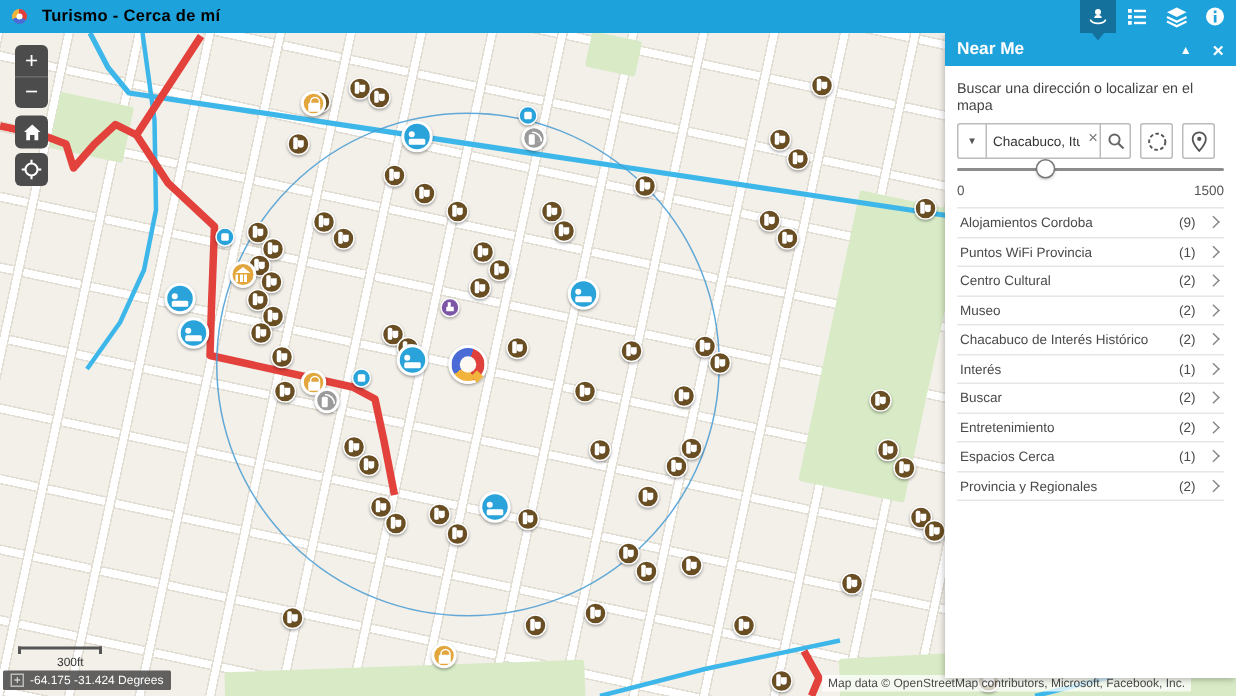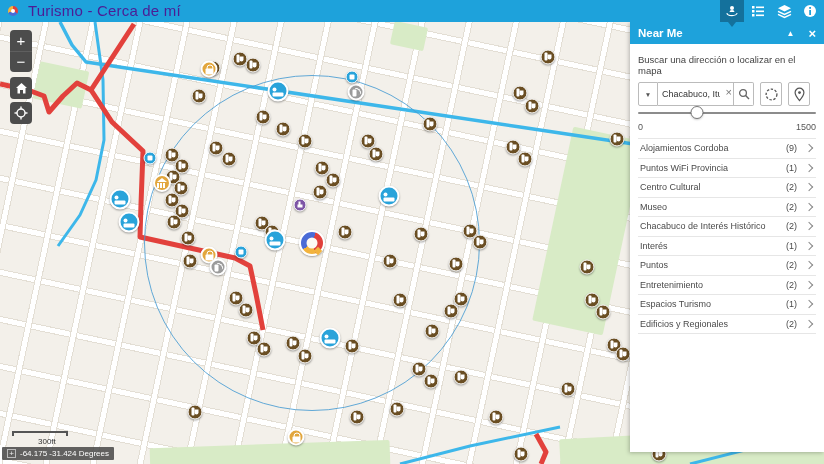--- a/index.html
+++ b/index.html
@@ -42,21 +42,21 @@
   .mk-logo{width:26px;height:26px;border:2px solid #fff;
     background:conic-gradient(from 20deg,#e0403c 0 140deg,#f2b33d 140deg 215deg,#4a6bd6 215deg 360deg)}
   .mk-logo::before{left:50%;top:50%;width:11px;height:11px;transform:translate(-50%,-50%);background:#fdf9f2;border-radius:50%}
   .mk-logo::after{left:14px;top:16px;width:6px;height:6px;background:#f2b33d;transform:rotate(45deg)}
 
   
   .header{position:absolute;left:0;top:0;width:824px;height:22px;background:#1ea2db;z-index:30;display:flex;align-items:center}
   .app-logo{position:absolute;left:8px;top:6px;width:10px;height:10px;border-radius:50%;
     background:conic-gradient(#e0403c 0 120deg,#4a6bd6 120deg 250deg,#f2b33d 250deg 360deg)}
   .app-logo::after{content:'';position:absolute;left:3px;top:3px;width:4px;height:4px;border-radius:50%;background:#fff}
-  .app-title{position:absolute;left:28px;top:0;line-height:22px;color:#4c1d95;font-size:15px;font-weight:400;letter-spacing:.2px}
+  .app-title{position:absolute;left:28px;top:0;line-height:22px;color:#000000;font-size:11px;font-weight:700;letter-spacing:.2px}
   .tools{position:absolute;right:2px;top:0;height:22px;display:flex}
   .tool{width:24px;height:22px;margin-left:2px;display:flex;align-items:center;justify-content:center;cursor:pointer;position:relative}
   .tool.active{background:#14719c}
   .tool.active::after{content:'';position:absolute;bottom:-5px;left:8px;border-left:4px solid transparent;border-right:4px solid transparent;border-top:5px solid #14719c;z-index:40}
 
   
   .zoom-box{position:absolute;left:10px;top:30px;width:22px;border-radius:4px;overflow:hidden;z-index:20}
   .sq-btn{width:22px;height:21px;background:#4c4c4c;color:#fff;border:none;font-size:15px;line-height:20px;text-align:center;cursor:pointer;display:block}
   .zoom-box .sq-btn+.sq-btn{border-top:1px solid #5f5f5f}
   .home-btn{position:absolute;left:10px;top:77px;border-radius:4px;z-index:20}
@@ -263,20 +263,21 @@
       <line x1="11" y1="7" x2="13.5" y2="7" stroke="#fff" stroke-width="1.4"></line>
     </svg>
   </div>
 
   <div class="scalebar"></div>
   <div class="scalebar-label">300ft</div>
   <div class="coords">
     <span class="plus">+</span>
     <span>-64.175 -31.424 Degrees</span>
   </div>
+  <div class="attribution">Map data © OpenStreetMap contributors, Microsoft, Facebook, Inc.</div>
 
   <div class="panel">
     <div class="panel-header">
       <span class="panel-title">Near Me</span>
       <span class="panel-fold">▲</span>
       <span class="panel-close">×</span>
     </div>
     <div class="panel-body">
       <div class="search-label">Buscar una dirección o localizar en el mapa</div>
       <div class="search-row">
@@ -336,36 +337,36 @@
             <span class="cat-label">Chacabuco de Interés Histórico</span>
             <span class="cat-count">(2)</span>
             <span class="chev"></span>
           </div>
           <div class="cat-row">
             <span class="cat-label">Interés</span>
             <span class="cat-count">(1)</span>
             <span class="chev"></span>
           </div>
           <div class="cat-row">
-            <span class="cat-label">Puntos</span>
+            <span class="cat-label">Buscar</span>
             <span class="cat-count">(2)</span>
             <span class="chev"></span>
           </div>
           <div class="cat-row">
             <span class="cat-label">Entretenimiento</span>
             <span class="cat-count">(2)</span>
             <span class="chev"></span>
           </div>
           <div class="cat-row">
-            <span class="cat-label">Espacios Turismo</span>
+            <span class="cat-label">Espacios Cerca</span>
             <span class="cat-count">(1)</span>
             <span class="chev"></span>
           </div>
           <div class="cat-row">
-            <span class="cat-label">Edificios y Regionales</span>
+            <span class="cat-label">Provincia y Regionales</span>
             <span class="cat-count">(2)</span>
             <span class="chev"></span>
           </div>
         </div>
     </div>
   </div>
 
 </div>
 
 </body></html>

